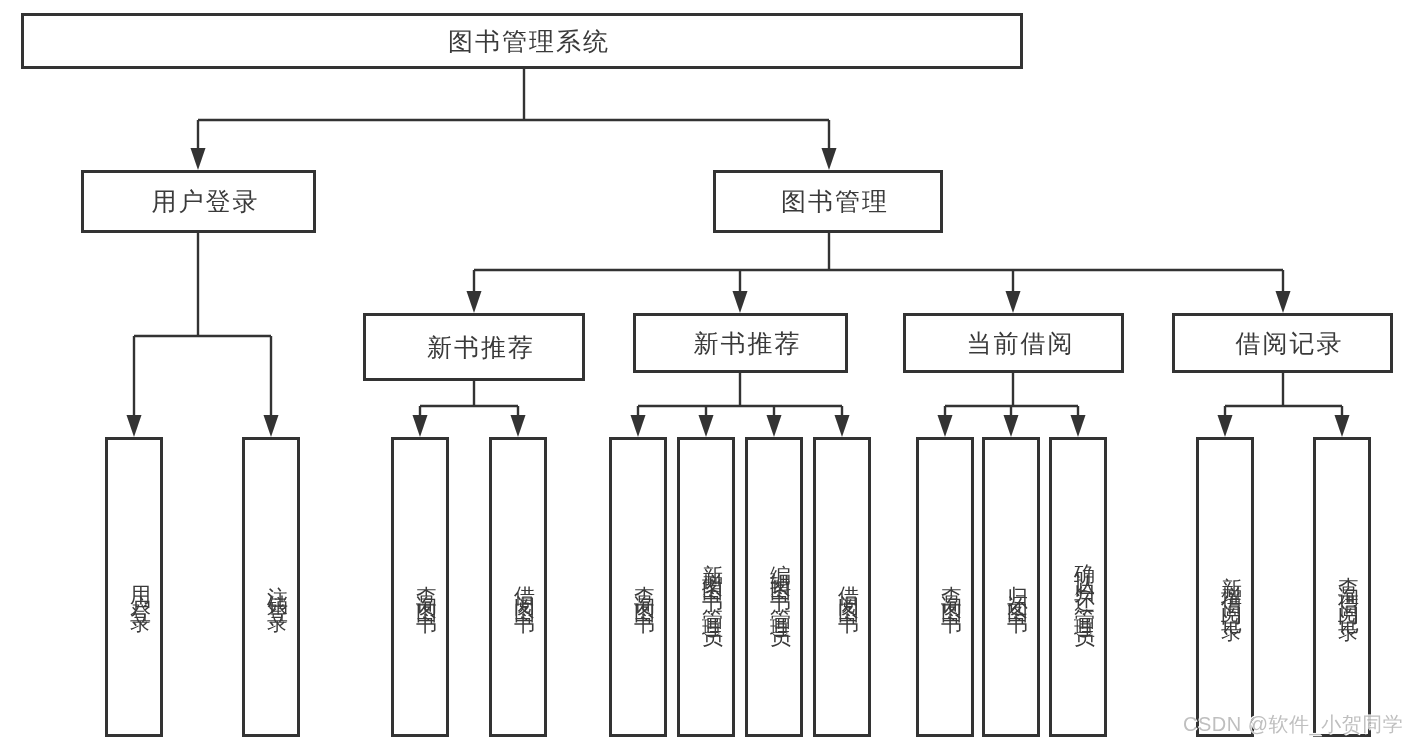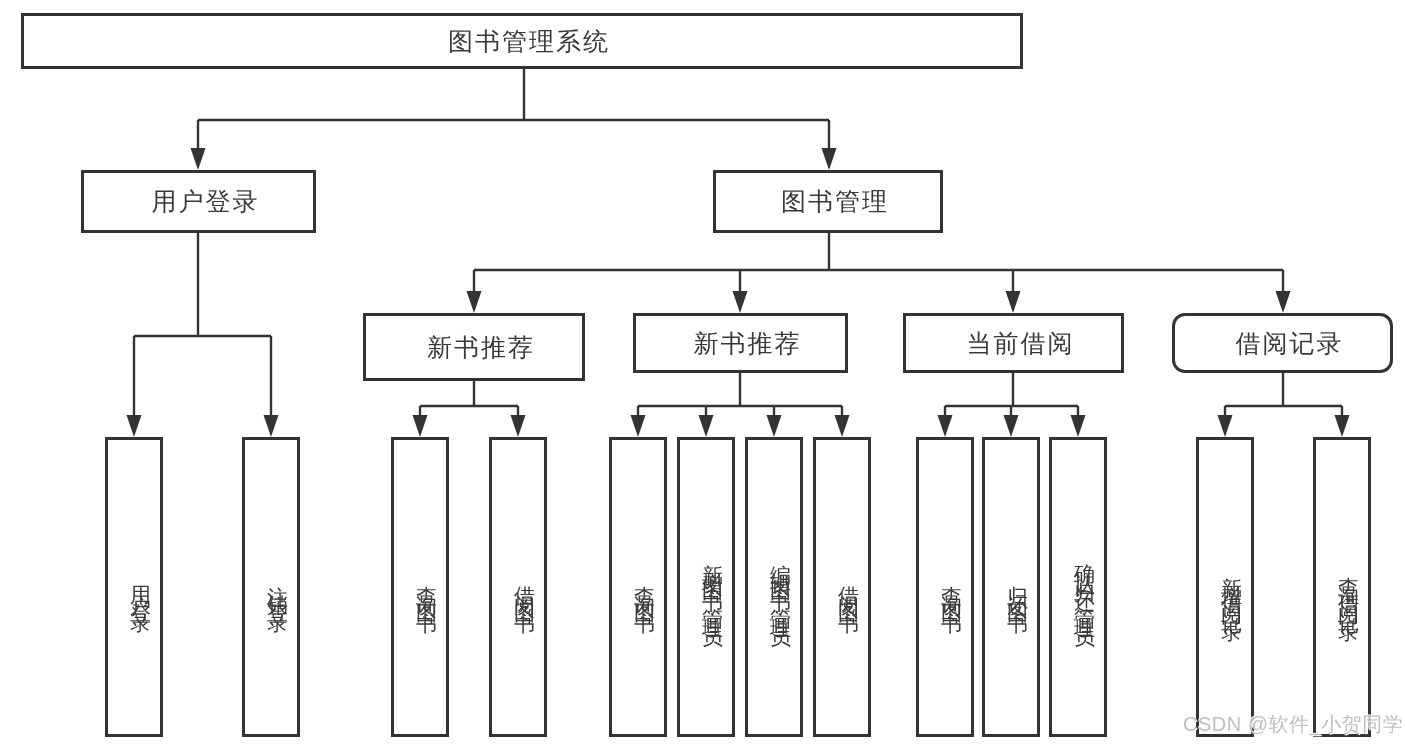--- a/index.html
+++ b/index.html
@@ -116,21 +116,21 @@
   </svg>
 
   <div class="node h-node" style="left:21px;top:13px;width:1002px;height:56px;">图书管理系统</div>
 
   <div class="node h-node" style="left:81px;top:170px;width:235px;height:63px;">用户登录</div>
   <div class="node h-node" style="left:713px;top:170px;width:230px;height:63px;">图书管理</div>
 
   <div class="node h-node" style="left:363px;top:313px;width:222px;height:68px;">新书推荐</div>
   <div class="node h-node" style="left:633px;top:313px;width:215px;height:60px;">新书推荐</div>
   <div class="node h-node" style="left:903px;top:313px;width:221px;height:60px;">当前借阅</div>
-  <div class="node h-node" style="left:1172px;top:313px;width:221px;height:60px;border-radius:13px;">借阅记录</div>
+  <div class="node h-node" style="left:1172px;top:313px;width:221px;height:60px;">借阅记录</div>
 
   <div class="node v-node" style="left:105px;top:437px;width:58px;height:300px;">
     <span>用户登录</span>
   </div>
   <div class="node v-node" style="left:242px;top:437px;width:58px;height:300px;">
     <span>注销登录</span>
   </div>
 
   <div class="node v-node" style="left:391px;top:437px;width:58px;height:300px;">
     <span>查询图书</span>

